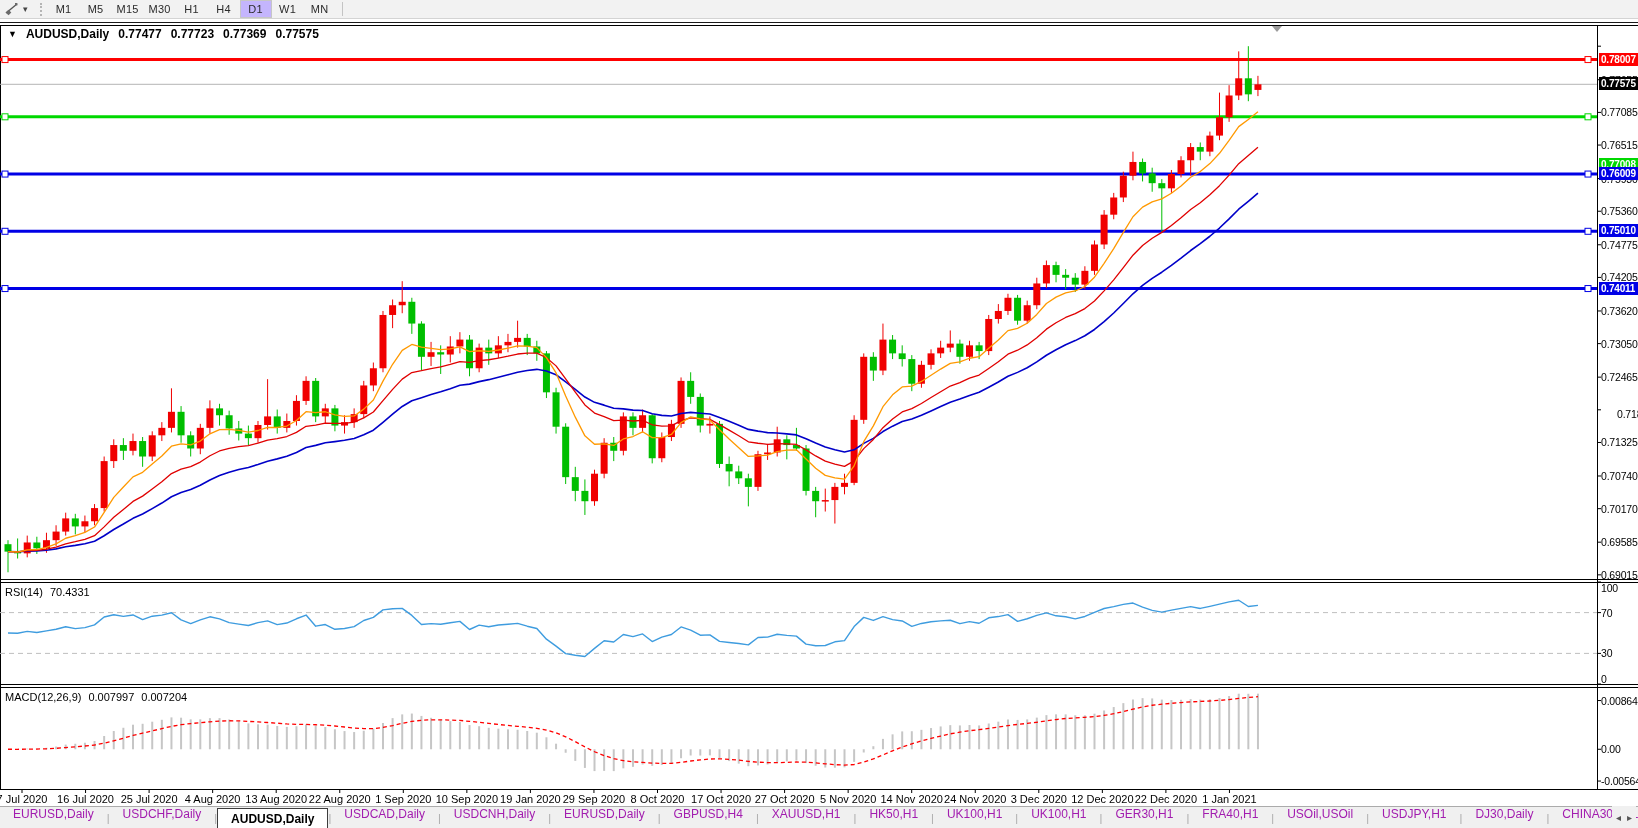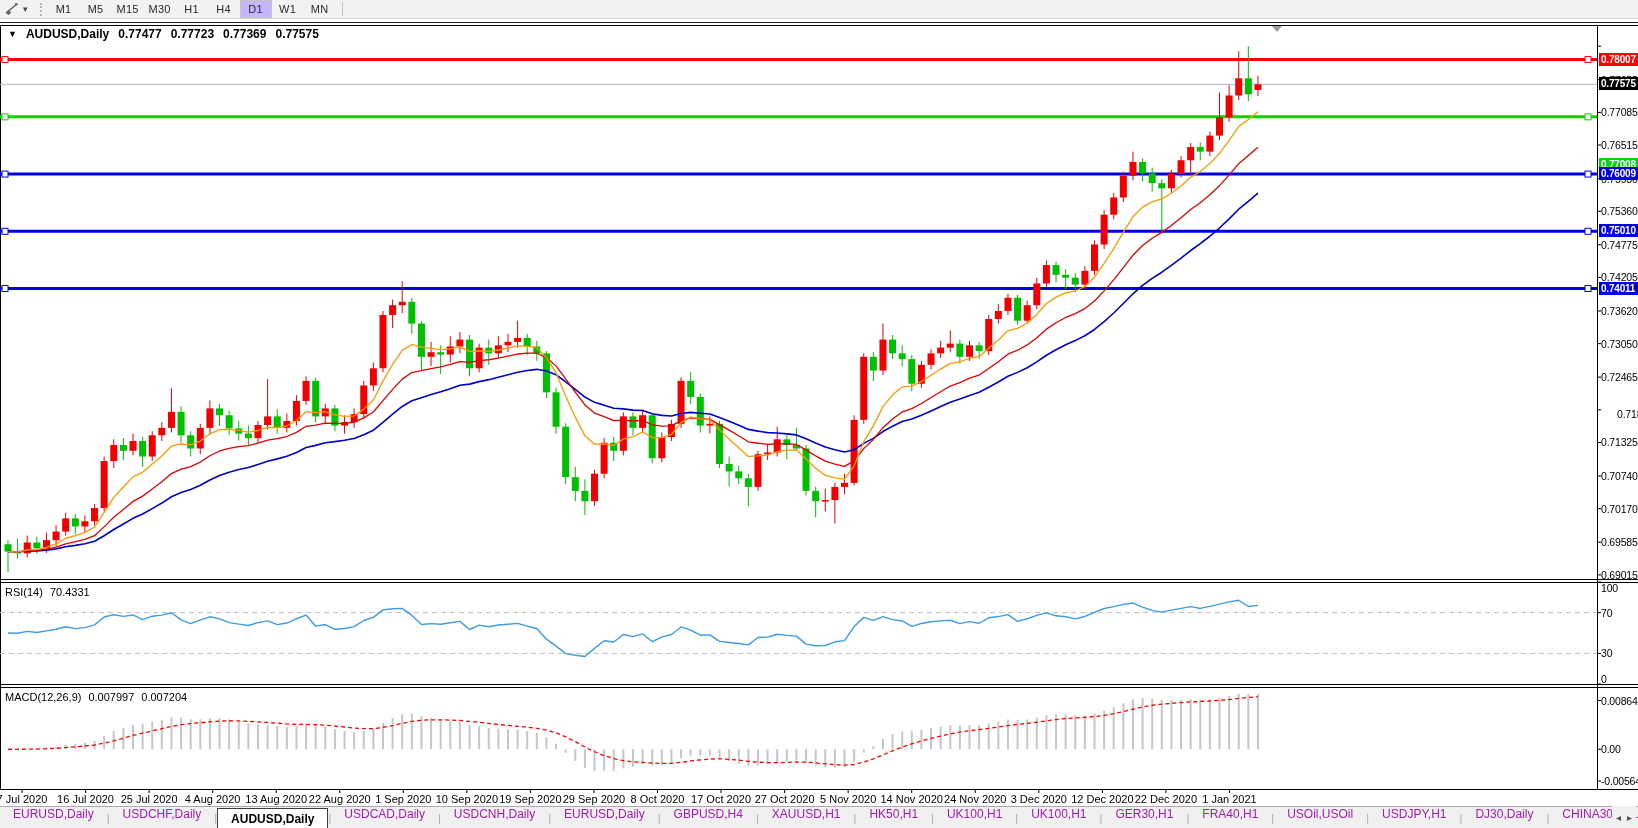--- a/index.html
+++ b/index.html
@@ -590,21 +590,21 @@
         <span class="tag" style="top: 258.549px; background: rgb(0, 0, 230);">0.74011</span>
         <span class="tag" style="top: 54.3114px; background: rgb(0, 0, 0);">0.77575</span>
         <span class="datelabel" style="left: 22px;">7 Jul 2020</span>
         <span class="datelabel" style="left: 85.55px;">16 Jul 2020</span>
         <span class="datelabel" style="left: 149.1px;">25 Jul 2020</span>
         <span class="datelabel" style="left: 212.65px;">4 Aug 2020</span>
         <span class="datelabel" style="left: 276.2px;">13 Aug 2020</span>
         <span class="datelabel" style="left: 339.75px;">22 Aug 2020</span>
         <span class="datelabel" style="left: 403.3px;">1 Sep 2020</span>
         <span class="datelabel" style="left: 466.85px;">10 Sep 2020</span>
-        <span class="datelabel" style="left: 530.4px;">19 Sep 2020</span>
+        <span class="datelabel" style="left: 530.4px;">19 Jan 2020</span>
         <span class="datelabel" style="left: 593.95px;">29 Sep 2020</span>
         <span class="datelabel" style="left: 657.5px;">8 Oct 2020</span>
         <span class="datelabel" style="left: 721.05px;">17 Oct 2020</span>
         <span class="datelabel" style="left: 784.6px;">27 Oct 2020</span>
         <span class="datelabel" style="left: 848.15px;">5 Nov 2020</span>
         <span class="datelabel" style="left: 911.7px; text-align: right;">14 Nov 2020</span>
         <span class="datelabel" style="left: 975.25px;">24 Nov 2020</span>
         <span class="datelabel" style="left: 1038.8px;">3 Dec 2020</span>
         <span class="datelabel" style="left: 1102.35px;">12 Dec 2020</span>
         <span class="datelabel" style="left: 1165.9px;">22 Dec 2020</span>

